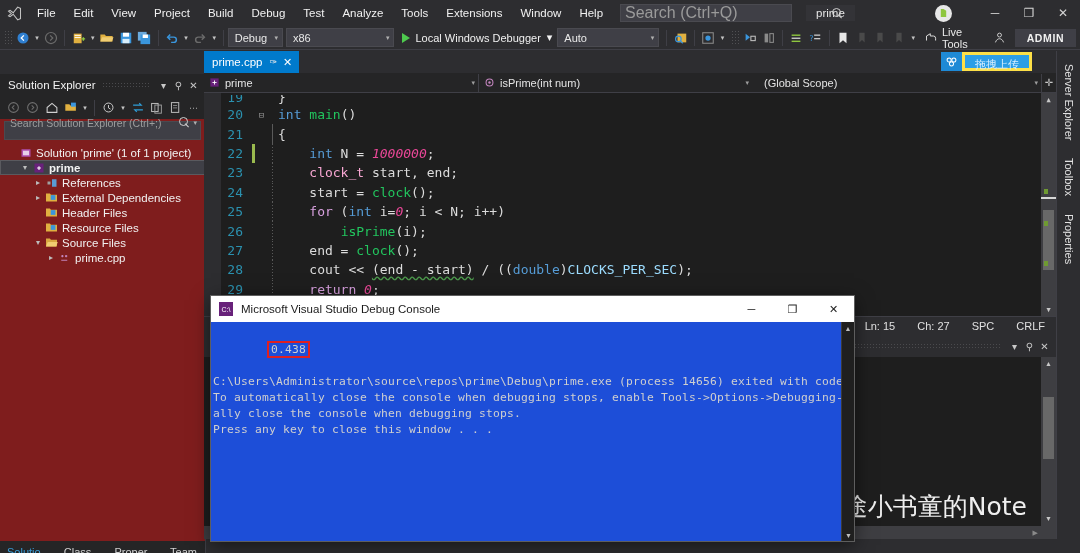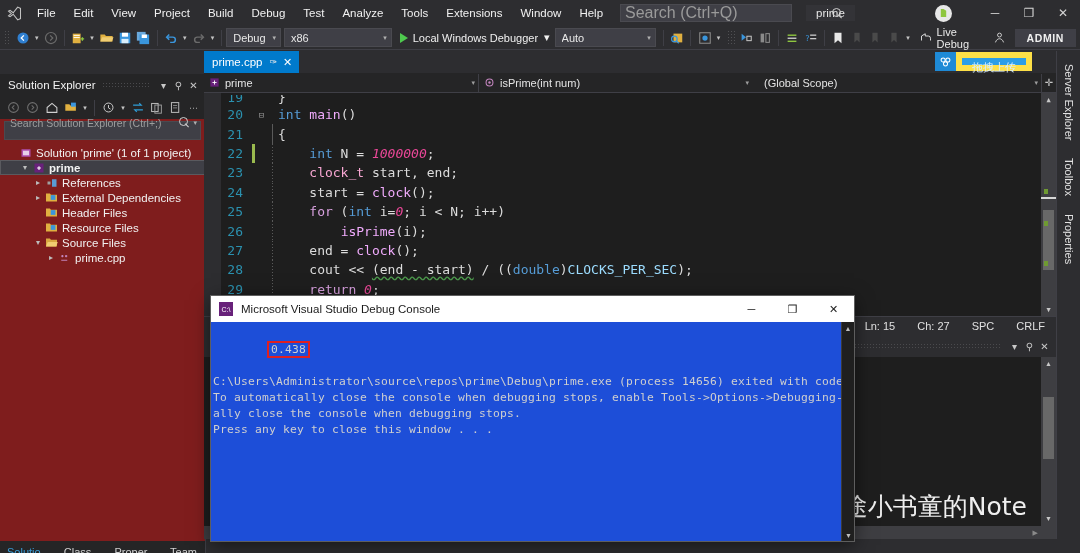--- a/index.html
+++ b/index.html
@@ -168,21 +168,21 @@
     position: absolute; right: 24px; top: 1px; height: 19px;
     display: flex; align-items: center;
   }
   .ub-icon {
     width: 21px; height: 19px; background: #1e8ad6;
     display: flex; align-items: center; justify-content: center;
   }
   .ub-text {
     background: #2c9ee6; color: #d9efff; font-size: 11px;
     padding: 0 10px; height: 19px; line-height: 19px;
-    border: 6px solid #fde047;
+    border: 3px solid #fde047;
   }
   .navbar {
     height: 20px; background: #252526; display: flex; align-items: center;
     border-bottom: 1px solid #3f3f46;
   }
   .navcombo {
     height: 18px; display: flex; align-items: center; padding: 0 3px 0 5px;
     border-right: 1px solid #3f3f46; font-size: 11px; color: #e4e4e4;
   }
   .navcombo .nc-label { flex: 1; white-space: nowrap; overflow: hidden; }
@@ -211,21 +211,21 @@
   }
   .guide.solid::after {
     content: ""; position: absolute; left: 4px; top: 0; width: 1px; height: 100%;
     background: #5a5a5a;
   }
   .ctext { color: #dcdcdc; }
   .kw { color: #569cd6; }
   .kw2 { color: #d8a0df; }
   .typ { color: #f9a8d4; }
   .num { color: #ec4899; font-style: italic; }
-  .fn { color: #f0abfc; }
+  .fn { color: #22c55e; }
   .mac { color: #9cdcfe; }
   .sq { text-decoration: underline wavy #4c9a4c; text-decoration-skip-ink: none; }
 
   .v-scroll {
     position: absolute; right: 0; top: 0; width: 15px; height: 100%;
     background: #3e3e42;
   }
   .vs-arrow { height: 13px; display: flex; align-items: center; justify-content: center; color: #c8c8c8; font-size: 7px; }
   .vs-thumb { position: absolute; left: 2px; width: 11px; background: #686868; }
   .vs-mark { position: absolute; left: 3px; width: 4px; height: 5px; background: #6f9a32; }
@@ -506,21 +506,21 @@
           <path d="M5 2h6v11l-3-2.6L5 13z" fill="#4a4a4a"></path>
         </svg>
     </div>
     <div class="tb-caret">▾</div>
 
     <div class="tb-right">
       <div class="live-share">
         <svg width="14" height="13" viewBox="0 0 16 16" style="margin-right:5px">
           <path d="M2 12V6l5-3v3h4a3 3 0 0 1 3 3v3" fill="none" stroke="#dcdcdc" stroke-width="1.3"></path>
         </svg>
-        <span>Live Debug</span>
+        <span>Live Tools</span>
       </div>
       <div class="tb-btn">
         <svg width="13" height="13" viewBox="0 0 16 16">
             <circle cx="8" cy="5" r="2.4" fill="none" stroke="#cfcfcf" stroke-width="1.2"></circle>
             <path d="M3 14c1-3 3-4.5 5-4.5s4 1.5 5 4.5" fill="none" stroke="#cfcfcf" stroke-width="1.2"></path>
           </svg>
       </div>
       <div class="admin-chip">ADMIN</div>
     </div>
   </div>

